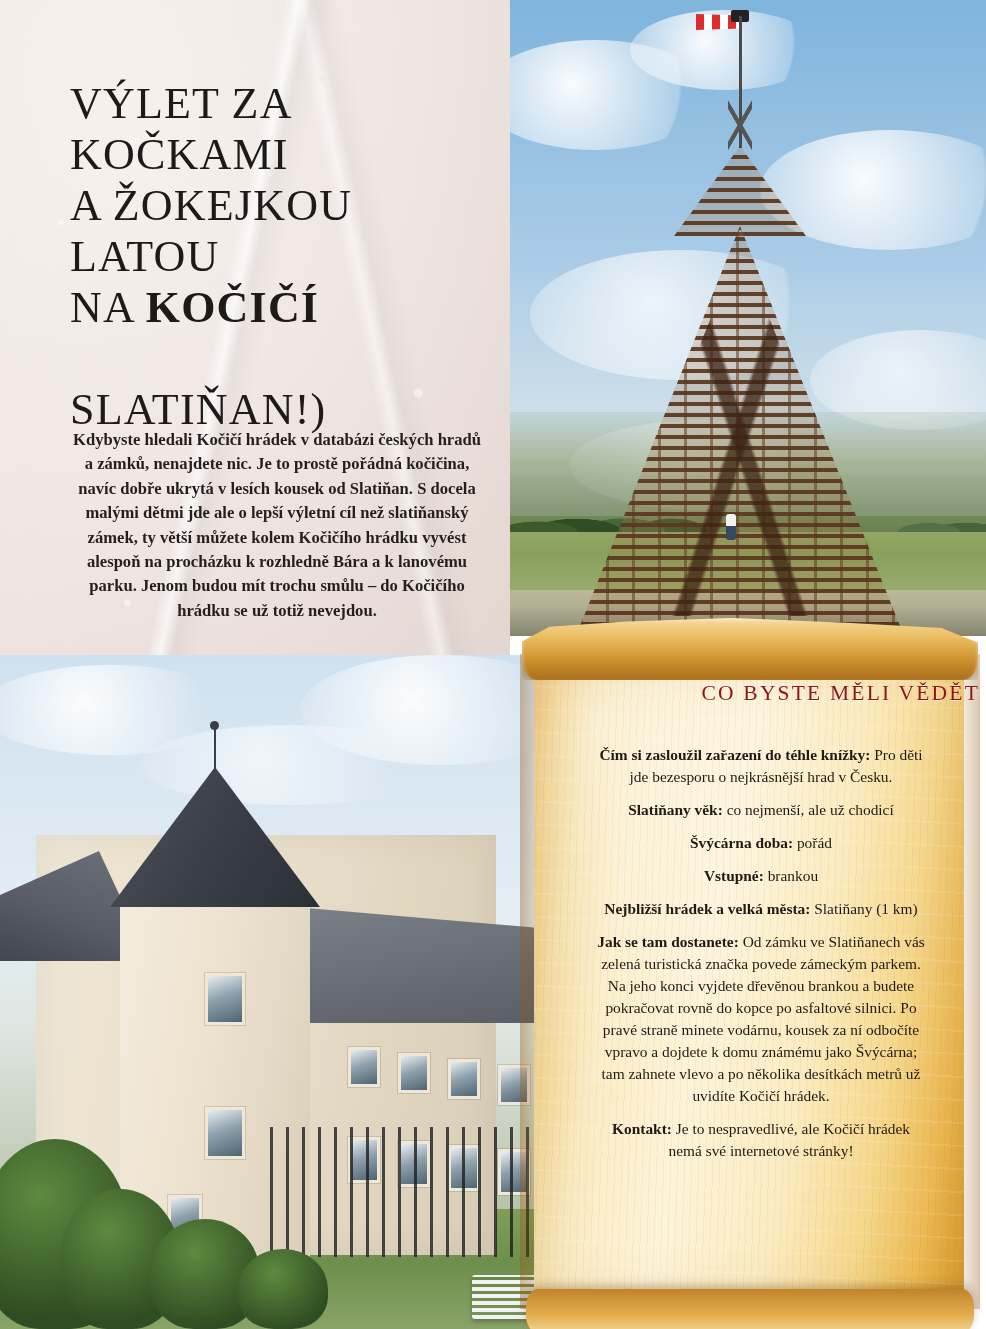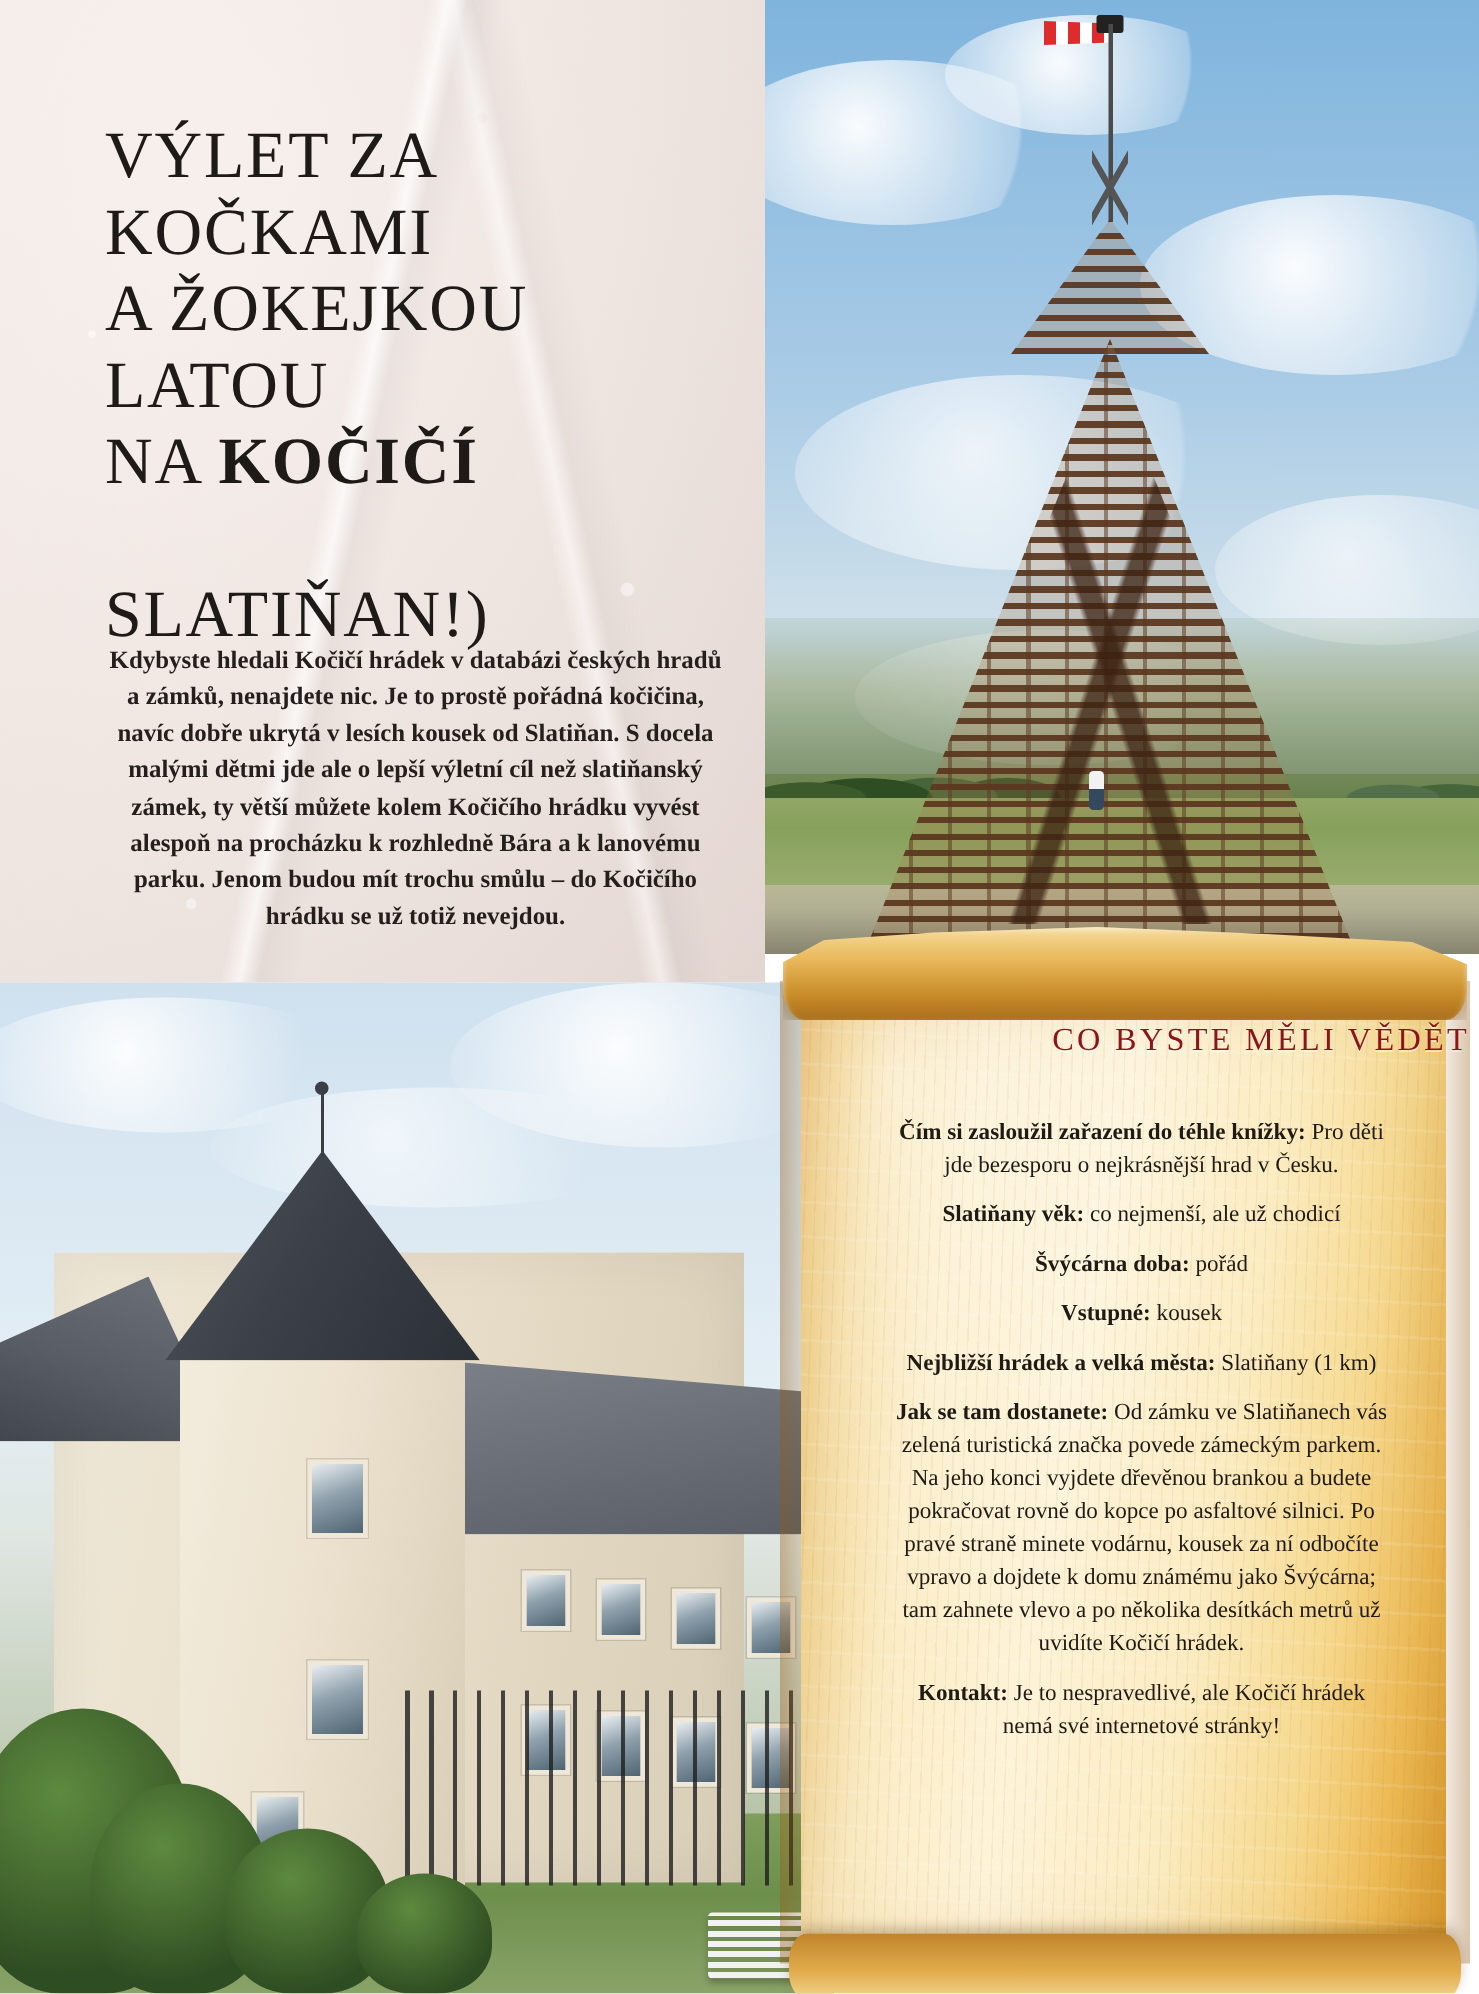--- a/index.html
+++ b/index.html
@@ -351,20 +351,20 @@
     <div class="scroll-fiber"></div>
     <div class="scroll-roll-bottom"></div>
     <div class="scroll-roll-top"></div>
 
     <div class="scroll-title">CO BYSTE MĚLI VĚDĚT</div>
 
     <div class="scroll-body">
       <p><b>Čím si zasloužil zařazení do téhle knížky:</b> <span>Pro děti jde bezesporu o nejkrásnější hrad v Česku.</span></p>
       <p><b>Slatiňany věk:</b> <span>co nejmenší, ale už chodicí</span></p>
       <p><b>Švýcárna doba:</b> <span>pořád</span></p>
-      <p><b>Vstupné:</b> <span>kousek</span></p>
+      <p><b>Vstupné:</b> <span>brankou</span></p>
       <p><b>Nejbližší hrádek a velká města:</b> <span>Slatiňany (1 km)</span></p>
       <p><b>Jak se tam dostanete:</b> <span>Od zámku ve Slatiňanech vás zelená turistická značka povede zámeckým parkem. Na jeho konci vyjdete dřevěnou brankou a budete pokračovat rovně do kopce po asfaltové silnici. Po pravé straně minete vodárnu, kousek za ní odbočíte vpravo a dojdete k domu známému jako Švýcárna; tam zahnete vlevo a po několika desítkách metrů už uvidíte Kočičí hrádek.</span></p>
       <p><b>Kontakt:</b> <span>Je to nespravedlivé, ale Kočičí hrádek nemá své internetové stránky!</span></p>
     </div>
   </div>
 
 </div>
 
 </body></html>

